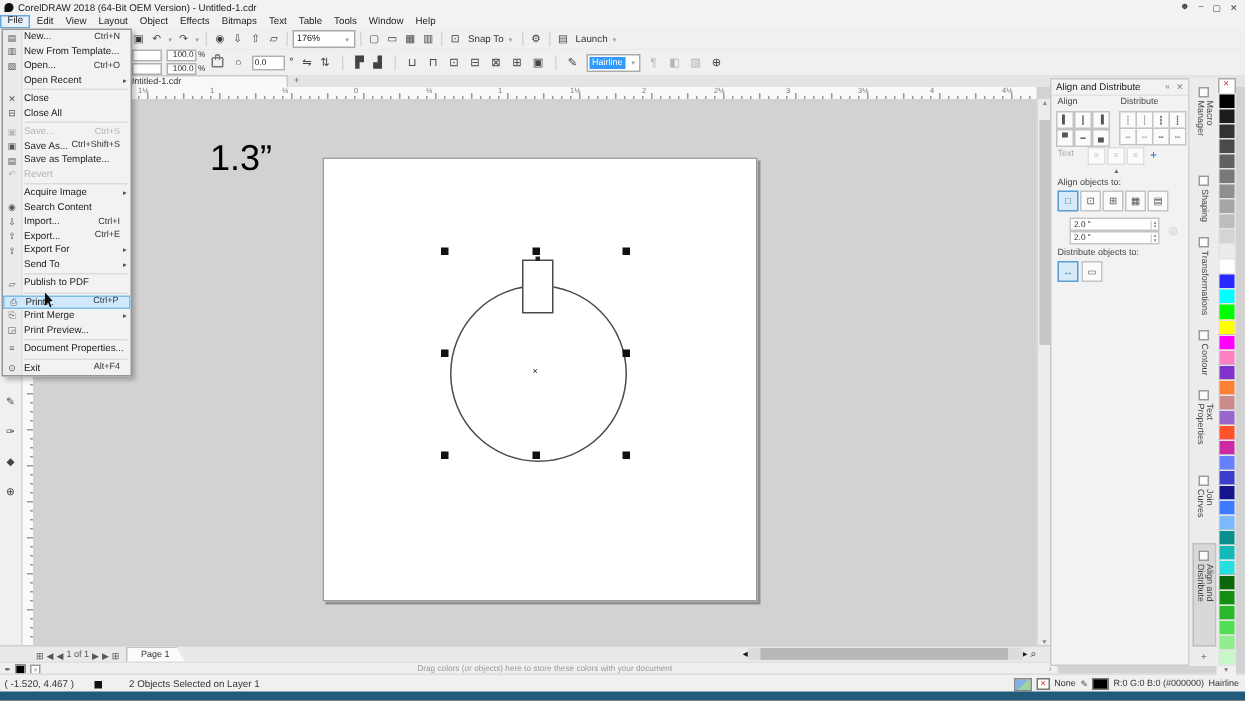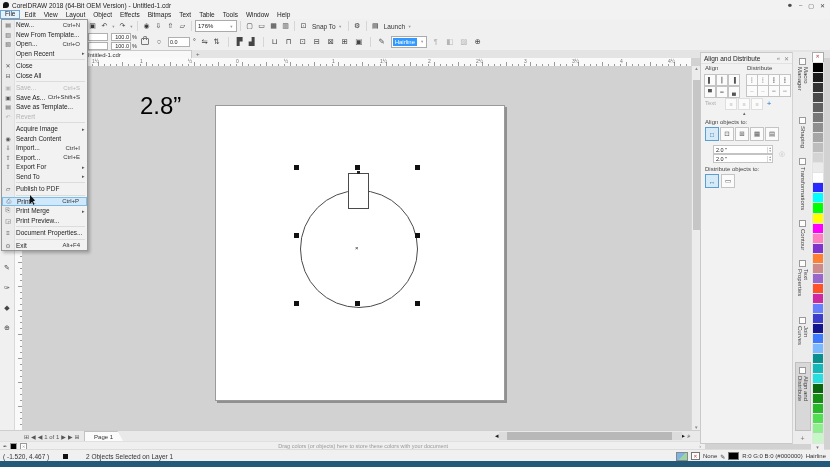--- a/index.html
+++ b/index.html
@@ -484,21 +484,21 @@
       <div class="tool" style="top: 172px;">A</div>
       <div class="tool" style="top: 192px;">⊞</div>
       <div class="tool" style="top: 212px;">✎</div>
       <div class="tool" style="top: 232px;">✑</div>
       <div class="tool" style="top: 252px;">◆</div>
       <div class="tool" style="top: 272px;">⊕</div>
     </div>
 
   <div id="canvas">
     <div id="page"></div>
-    <div id="annotation">2.8”</div>
+    <div id="annotation">1.3”</div>
     <div id="obj-circle" style="left: 278px; top: 124px; width: 116px; height: 116px;"></div>
     <div id="obj-rect" style="left: 326px; top: 107px; width: 19px; height: 34px;"></div>
     <span id="center-mark" style="left: 333px; top: 180px;">×</span>
     <div id="rect-node" style="left: 334.5px; top: 105px;"></div>
     <div></div>
   <div class="handle" style="left: 272px; top: 99px;"></div>
       <div class="handle" style="left: 332.5px; top: 99px;"></div>
       <div class="handle" style="left: 393px; top: 99px;"></div>
       <div class="handle" style="left: 272px; top: 167px;"></div>
       <div class="handle" style="left: 393px; top: 167px;"></div>

